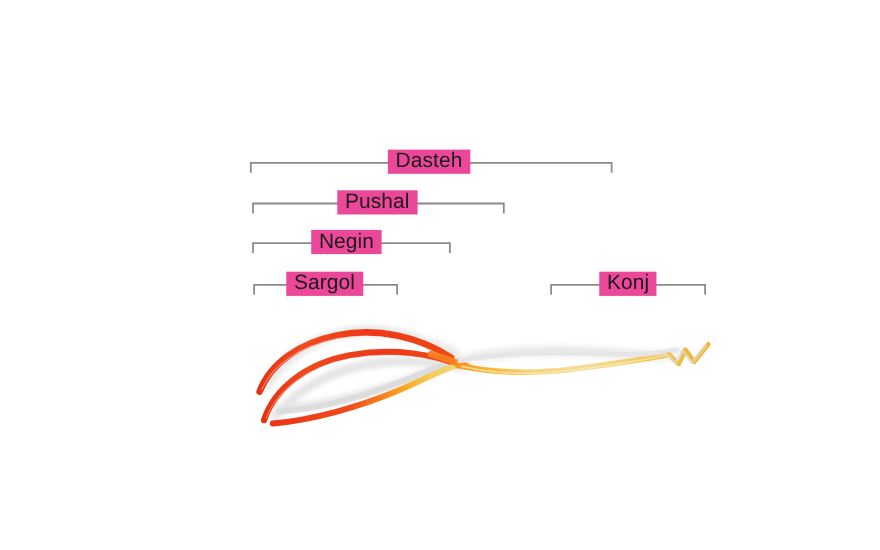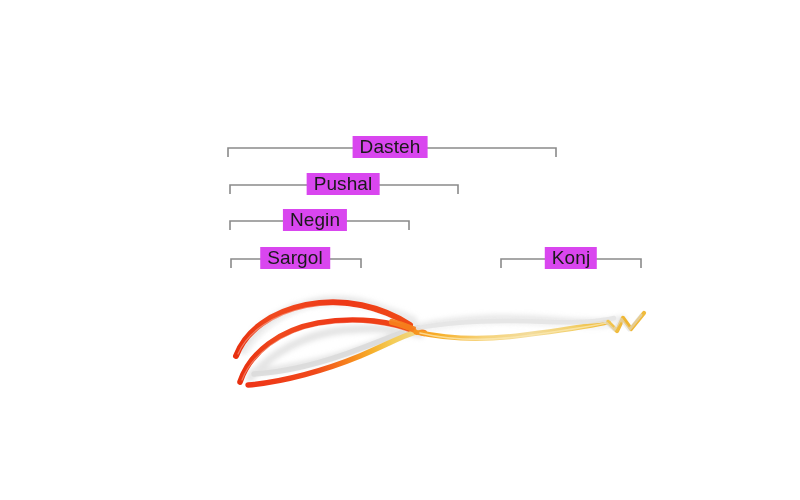--- a/index.html
+++ b/index.html
@@ -27,21 +27,21 @@
     overflow: visible;
   }
   .bracket-label {
     position: absolute;
     top: 0;
     transform: translateX(-50%);
     font-size: 19px;
     line-height: 22px;
     color: #1a1a1a;
     white-space: nowrap;
-    background: #d946ef;
+    background: #ec4899;
     padding: 0 7px;
     letter-spacing: 0.1px;
   }
   
   #saffron-figure {
     position: absolute;
     left: 0;
     top: 0;
     width: 800px;
     height: 500px;

